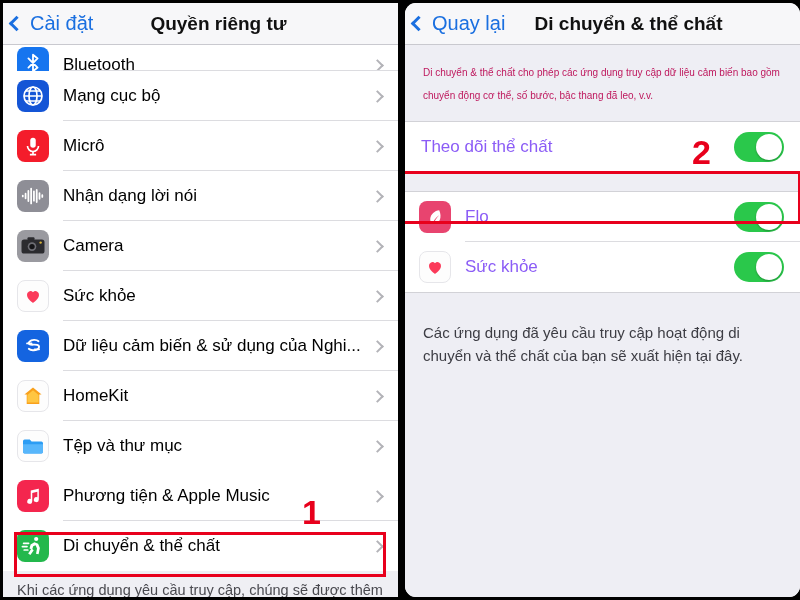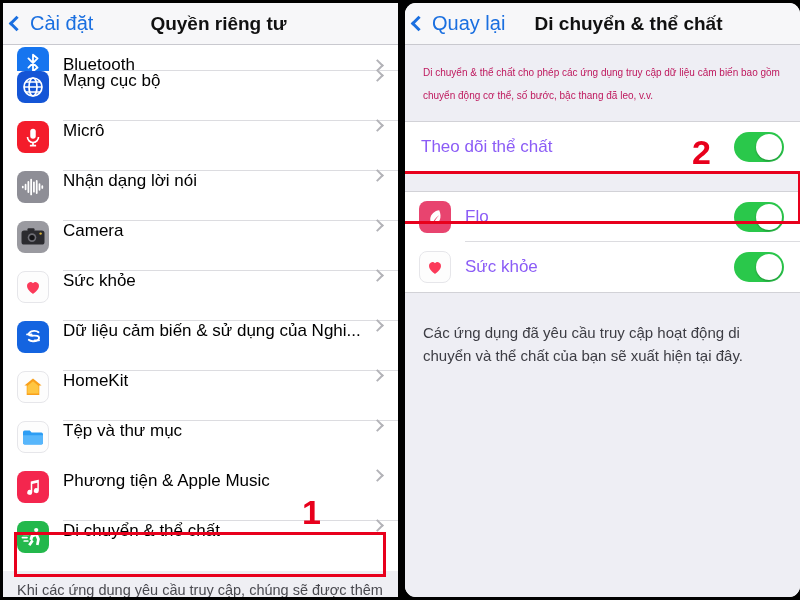--- a/index.html
+++ b/index.html
@@ -63,20 +63,21 @@
     pointer-events: none;
   }
   .panel.left  .nav-title { padding-left: 36px; }
   .panel.right .nav-title { padding-left: 52px; }
 
   
   .list { background: #fff; }
   .row {
     position: relative;
     display: flex;
+    align-items: center;
     height: 50px;
     padding-left: 14px;
     padding-right: 12px;
     background: #fff;
   }
   .row .sep {
     position: absolute;
     left: 60px; right: 0; bottom: 0;
     height: 1px;
     background: #dcdce0;

